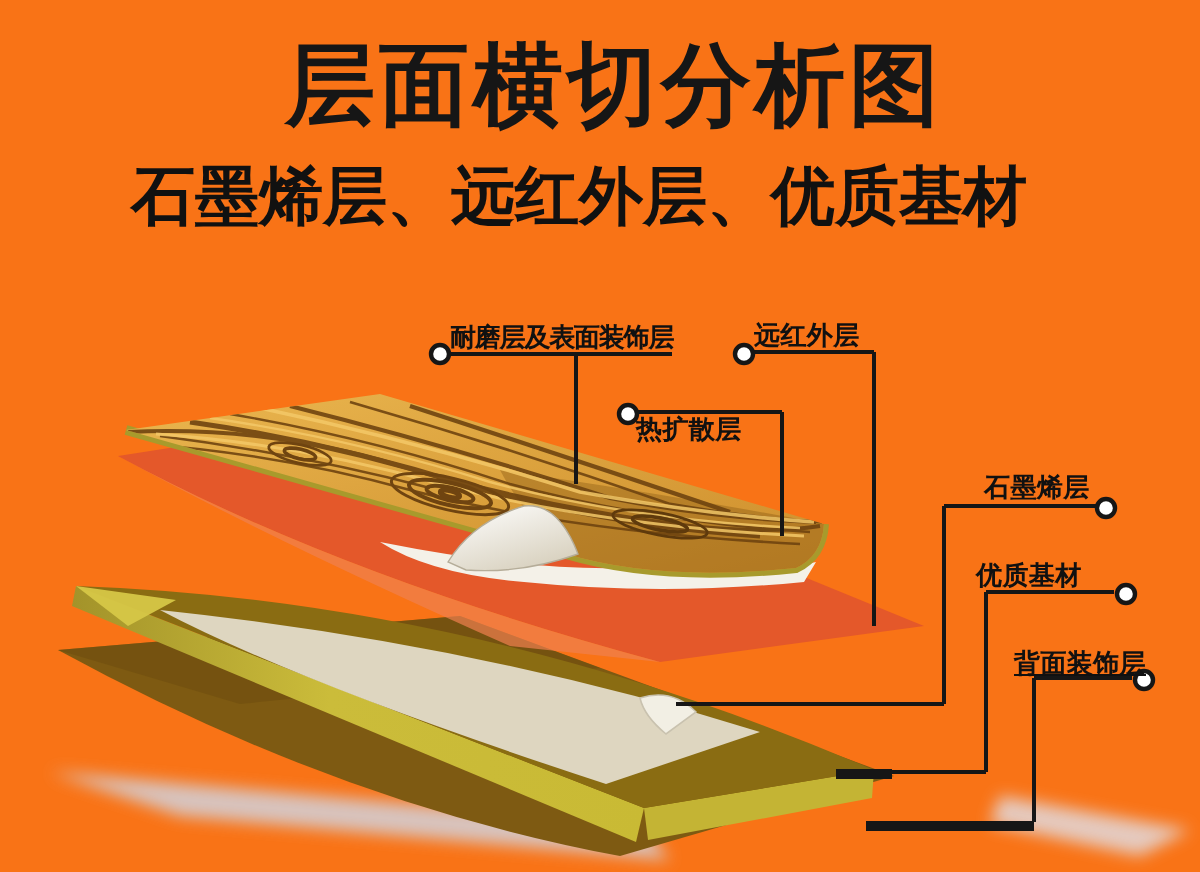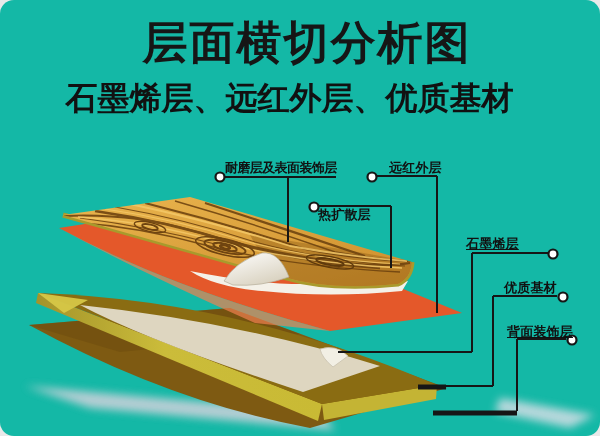--- a/index.html
+++ b/index.html
@@ -1,36 +1,36 @@
 <!DOCTYPE html>
 <html><head>
 <meta charset="utf-8">
 <style>
   html,body{margin:0;padding:0;background:#e9e9e9;}
   .stage{
-    position:relative;width:600px;height:436px;background:#14b8a6;
-    overflow:hidden;font-family:"Liberation Sans", sans-serif;border-radius:14px;
+    position:relative;width:600px;height:436px;background:#f97316;
+    overflow:hidden;font-family:"Liberation Sans", sans-serif;
   }
   .title{
     position:absolute;top:20px;left:0;width:600px;text-align:center;
     font-size:45px;font-weight:700;letter-spacing:2px;color:#161616;
     line-height:1.0;padding-left:14px;box-sizing:border-box;
     font-family:"Liberation Sans", sans-serif;
   }
   .subtitle{
     position:absolute;top:82px;left:0;width:579px;text-align:center;
     font-size:32px;font-weight:700;color:#111111;line-height:1.05;
     font-family:"Liberation Sans", sans-serif;
   }
   .diagram-svg{position:absolute;left:0;top:0;}
   .callout{
     position:absolute;font-size:13px;font-weight:700;color:#111111;
     white-space:nowrap;line-height:13px;letter-spacing:0.2px;
   }
-  .callout.tight{letter-spacing:-0.6px;font-family:Liberation Mono, monospace;}
+  .callout.tight{letter-spacing:-0.6px;}
 </style>
 </head>
 <body>
 
 <div class="stage">
 
   <div class="title">层面横切分析图</div>
   <div class="subtitle">石墨烯层、远红外层、优质基材</div>
 
   <svg class="diagram-svg" width="600" height="436" viewBox="0 0 600 436">
@@ -129,19 +129,19 @@
       <circle cx="220" cy="177" r="4.5"></circle>
       <circle cx="372" cy="177" r="4.5"></circle>
       <circle cx="314" cy="207" r="4.5"></circle>
       <circle cx="553" cy="254" r="4.5"></circle>
       <circle cx="563" cy="297" r="4.5"></circle>
       <circle cx="572" cy="340" r="4.5"></circle>
     </g>
   </svg>
 
   <div class="callout tight" style="left:225px;top:162px;">耐磨层及表面装饰层</div>
-  <div class="callout" style="left:377px;top:161px;margin-left:12px;">远红外层</div>
+  <div class="callout" style="left:377px;top:161px;">远红外层</div>
   <div class="callout" style="left:318px;top:208px;">热扩散层</div>
-  <div class="callout" style="left:466px;top:237px;text-decoration:underline;">石墨烯层</div>
-  <div class="callout" style="left:504px;top:281px;">优质基材</div>
+  <div class="callout" style="left:492px;top:237px;">石墨烯层</div>
+  <div class="callout" style="left:488px;top:281px;">优质基材</div>
   <div class="callout" style="left:507px;top:325px;text-decoration:underline;">背面装饰层</div>
 
 </div>
 
 </body></html>

